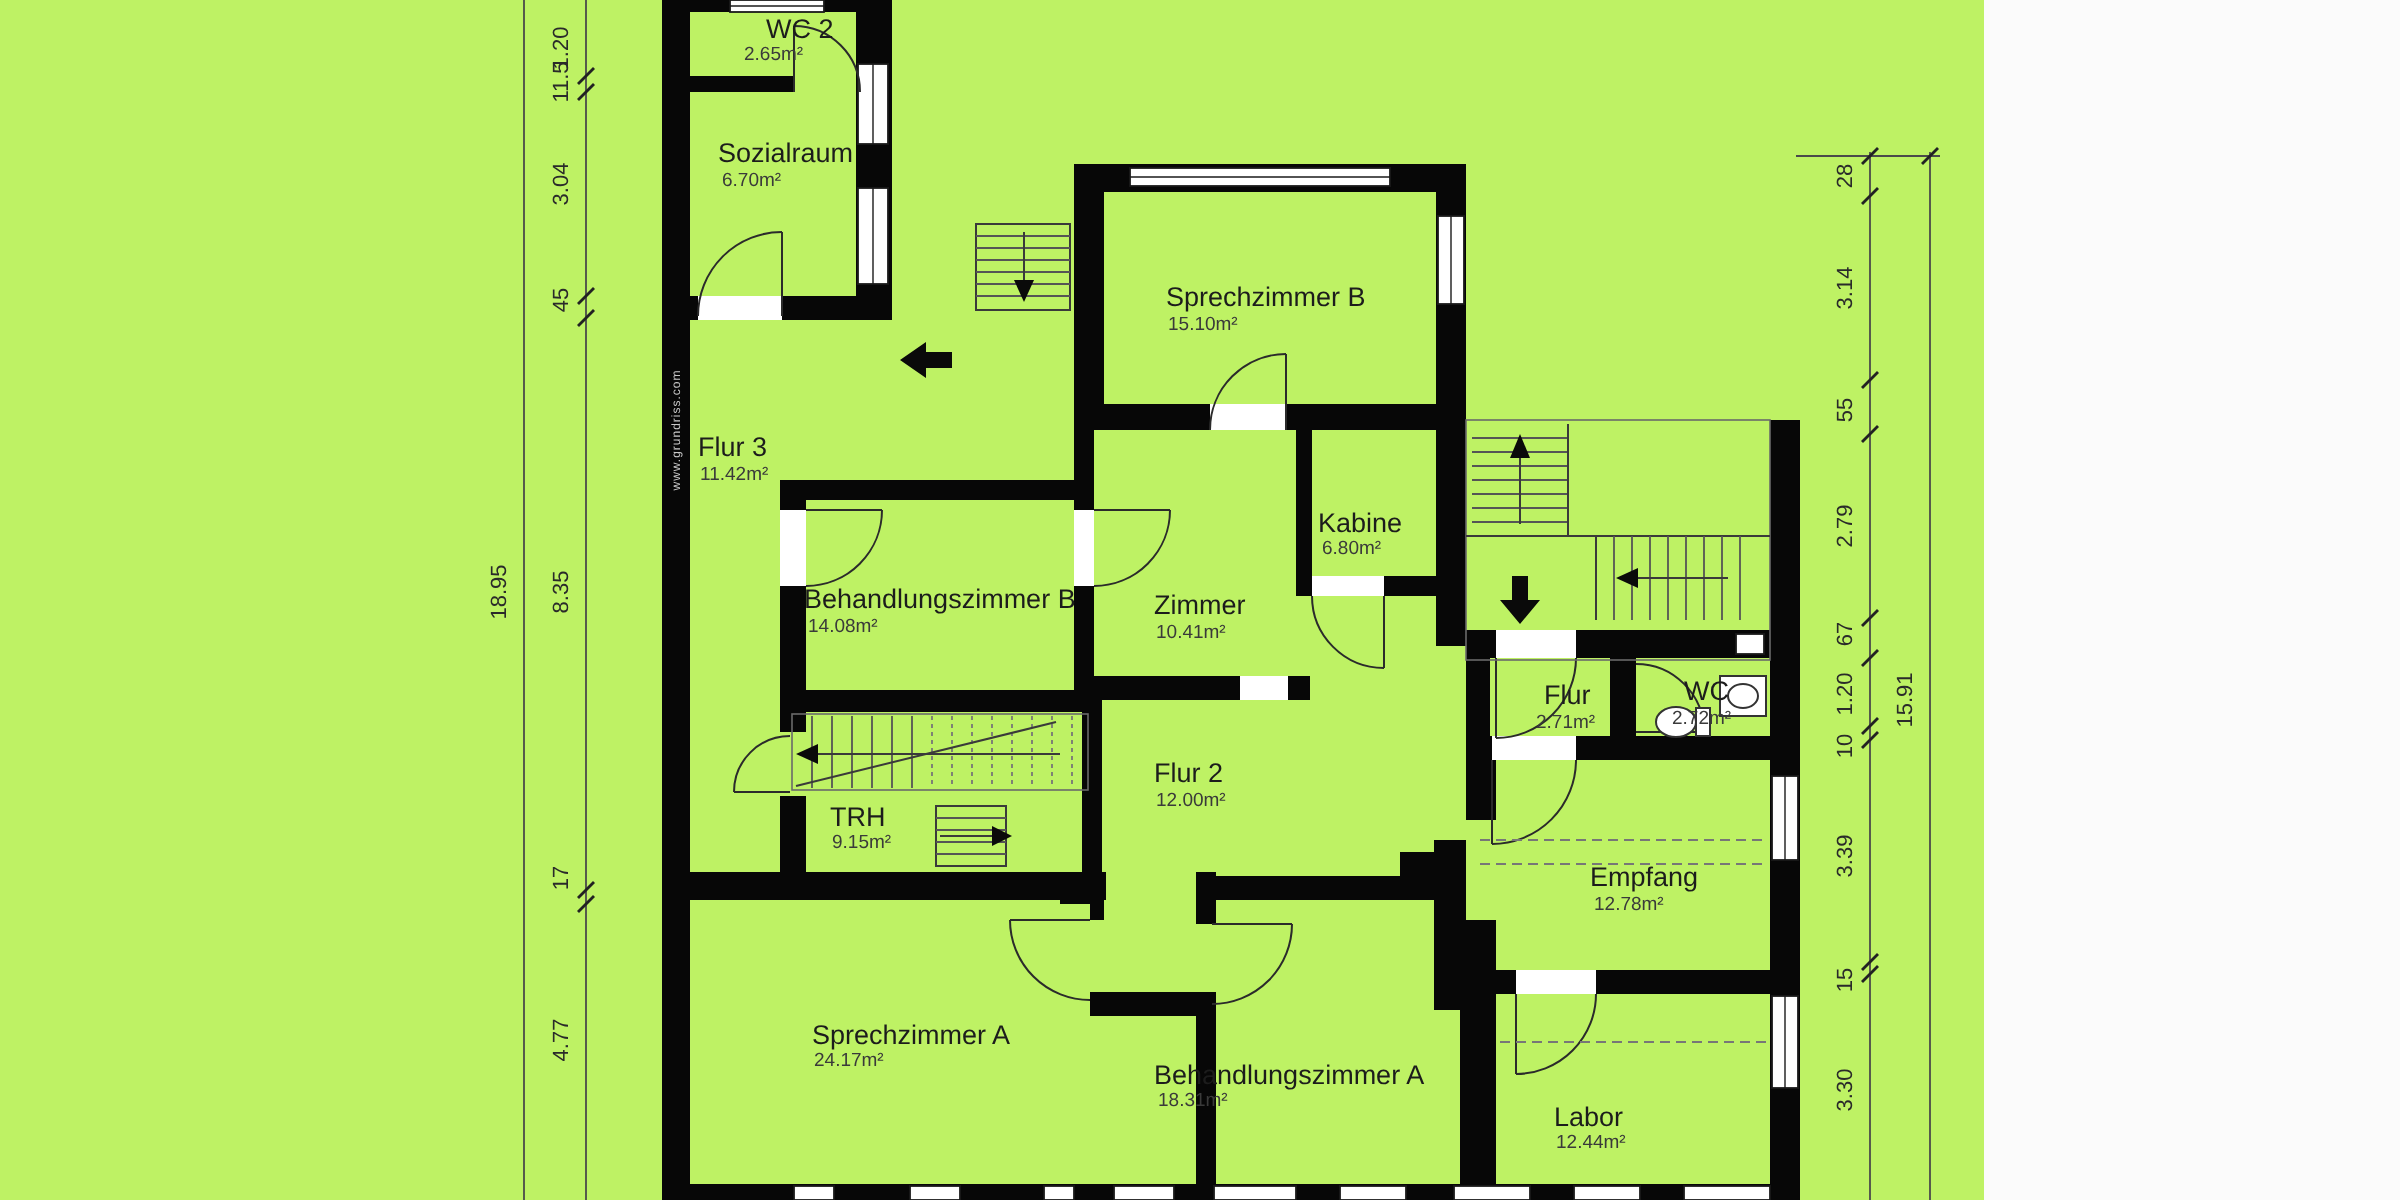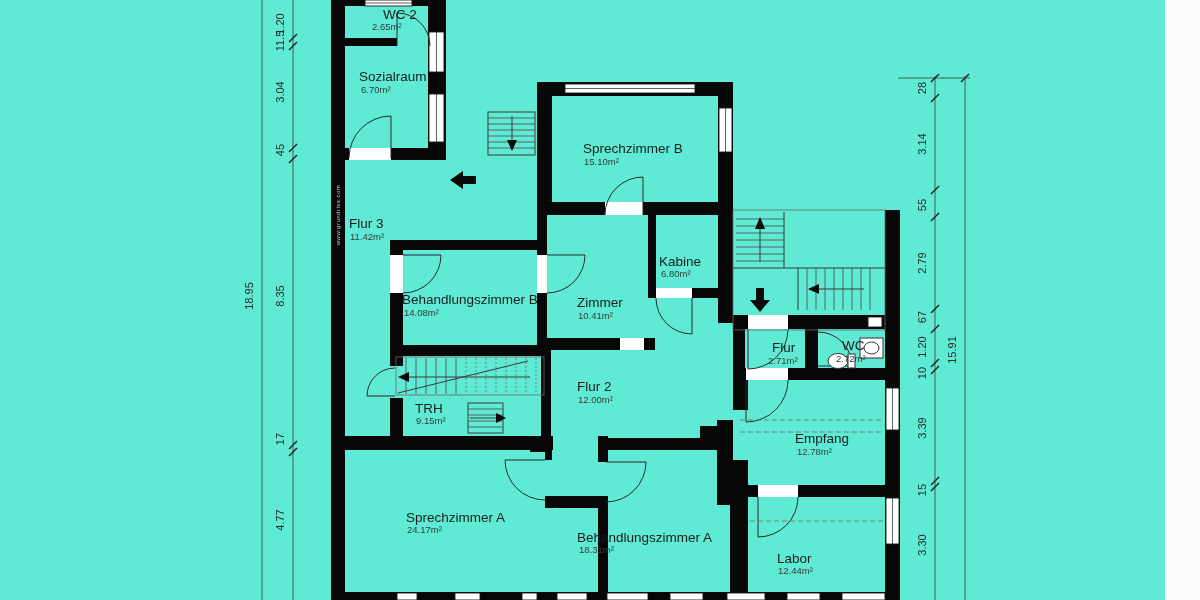--- a/index.html
+++ b/index.html
@@ -1,16 +1,16 @@
 <!DOCTYPE html>
 <html><head>
 <meta charset="utf-8">
 <style>
   html,body{margin:0;padding:0;background:#fbfbfb;}
-  #stage{position:relative;width:1165px;height:600px;background:#5eead4;overflow:hidden;
+  #stage{position:relative;width:992px;height:600px;background:#bef264;overflow:hidden;
          font-family:"Liberation Sans", sans-serif;}
   svg{position:absolute;left:0;top:0;}
   .wall{fill:#070707;stroke:none;}
   .thin{stroke:#3a3a3a;stroke-width:1;fill:none;}
   .thinner{stroke:#6a6a6a;stroke-width:0.8;fill:none;}
   .door{stroke:#2b2b2b;stroke-width:1;fill:none;}
   .win{fill:#ffffff;stroke:#1a1a1a;stroke-width:0.9;}
   .winline{stroke:#1a1a1a;stroke-width:0.7;}
   .dimline{stroke:#4a4a4a;stroke-width:0.9;fill:none;}
   .tick{stroke:#222222;stroke-width:1.4;}

